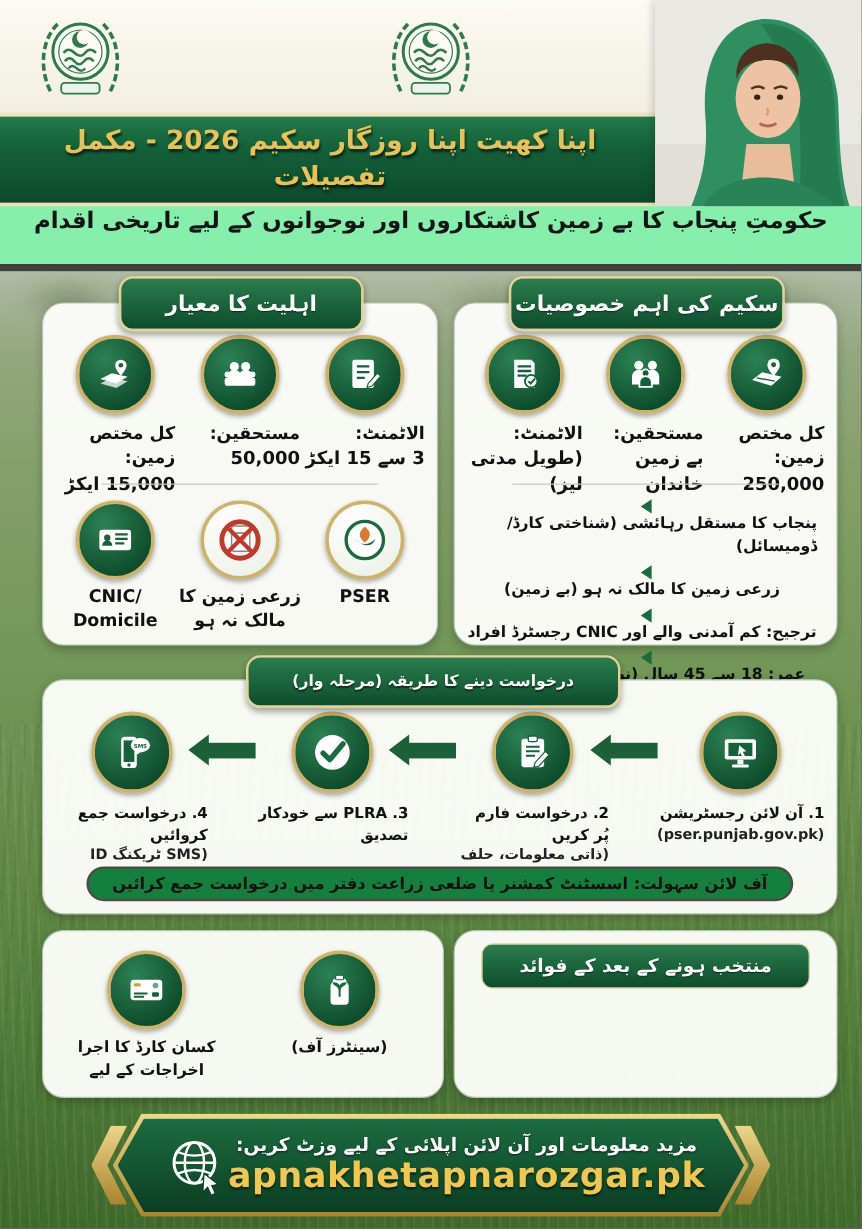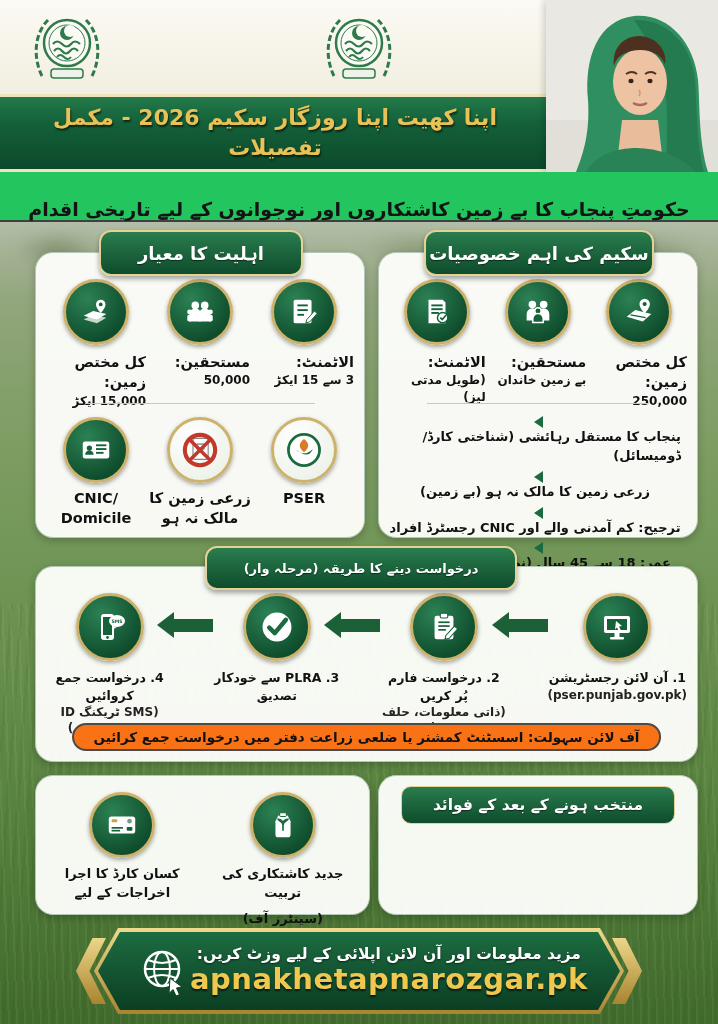--- a/index.html
+++ b/index.html
@@ -25,62 +25,62 @@
   .crest{position:absolute;top:6px;width:82px;height:82px;}
   .crest.c-left{left:26px}.crest.c-center{left:318px}
   .banner{position:absolute;top:94px;left:0;width:718px;height:78px;box-sizing:border-box;
     background:linear-gradient(180deg,#237a4a 0%,#14613a 35%,#0c492b 100%);
     border-top:3px solid #efe3bd;border-bottom:3px solid #efe3bd;}
   .banner-title{position:absolute;left:16px;right:184px;top:50%;transform:translateY(-50%);
     text-align:center;color:#e9c257;font-size:22px;font-weight:bold;direction:rtl;
     text-shadow:1px 2px 2px rgba(0,0,0,.6);line-height:1.35;}
   .photo{position:absolute;top:0;right:0;width:172px;height:172px;
     background:linear-gradient(180deg,#edebe6,#dcd9d2);box-shadow:-3px 0 6px rgba(0,0,0,.15);}
-  .substrip{position:absolute;top:172px;left:0;width:718px;height:48px;background:#22c55e;
-    border-bottom:2px solid #404040;display:flex;align-items:flex-end;justify-content:center;}
+  .substrip{position:absolute;top:172px;left:0;width:718px;height:48px;background:#86efac;
+    border-bottom:6px solid #404040;display:flex;align-items:flex-start;justify-content:center;}
   .substrip-text{font-size:19px;font-weight:bold;color:#141414;direction:rtl;}
   
   .card{position:absolute;background:rgba(253,253,250,.96);border:1px solid #b4c6b6;
     border-radius:18px;box-shadow:0 3px 8px rgba(0,0,0,.22);}
   .pill{position:absolute;background:linear-gradient(180deg,#2a7d4e,#0e4c2c);
     border:2px solid #e2d296;border-radius:12px;color:#fff;display:flex;align-items:center;
     justify-content:center;font-weight:bold;direction:rtl;z-index:5;
     box-shadow:0 3px 5px rgba(0,0,0,.35);text-shadow:0 1px 1px rgba(0,0,0,.5);}
   .stats{position:absolute;top:26px;left:8px;right:8px;display:flex;direction:rtl;}
   .stat{flex:1;text-align:right;padding:0 2px;}
   .icon-circle{width:60px;height:60px;border-radius:50%;margin:0 auto;
     background:radial-gradient(circle at 35% 28%,#2c8154,#0e4c2c 75%);
     border:3px solid #cdb26c;display:flex;align-items:center;justify-content:center;
     box-shadow:0 2px 4px rgba(0,0,0,.35);}
   .icon-circle.light{background:radial-gradient(circle at 35% 28%,#ffffff,#eef3ea 75%);}
   .stat-label{margin-top:7px;font-weight:bold;font-size:14.5px;direction:rtl;color:#111;line-height:1.4;}
-  .stat-value{font-size:12px;font-weight:bold;direction:rtl;color:#111;line-height:1.4;}
+  .stat-value{font-size:15px;font-weight:bold;direction:rtl;color:#111;line-height:1.4;}
   .divider{position:absolute;left:15%;right:15%;top:150px;border-top:1.5px solid #c8c8c0;}
   .bullets{position:absolute;top:158px;left:10px;right:16px;direction:rtl;}
   .bullet-row{display:flex;direction:rtl;align-items:center;margin:5px 0;flex-direction:column;}
   .tri{width:0;height:0;border-top:6px solid transparent;border-bottom:6px solid transparent;
     border-right:9px solid #1b6a40;margin-left:7px;flex:none;}
   .bullet-text{font-size:13px;font-weight:bold;color:#111;line-height:1.45;}
   .docs{position:absolute;top:164px;left:8px;right:8px;display:flex;direction:rtl;}
   .doc{flex:1;text-align:center;}
   .doc-label{margin-top:6px;font-weight:bold;font-size:14.5px;color:#111;direction:rtl;line-height:1.35;}
   
   .steps{position:absolute;top:26px;left:10px;right:10px;display:flex;direction:rtl;
     align-items:flex-start;justify-content:space-between;}
-  .step{width:150px;text-align:center;}
+  .step{width:150px;}
   .step .icon-circle{width:62px;height:62px;}
   .step-label{margin-top:8px;font-size:12.5px;font-weight:bold;direction:rtl;color:#111;line-height:1.4;}
   .step-sub{font-size:12px;font-weight:bold;color:#222;direction:rtl;line-height:1.35;}
   .arrow{position:relative;width:40px;height:13px;background:#1c6038;margin-top:26px;flex:none;}
   .arrow::before{content:"";position:absolute;left:-16px;top:-7px;width:0;height:0;
     border-top:13px solid transparent;border-bottom:13px solid transparent;
     border-right:17px solid #1c6038;}
   .offline{position:absolute;bottom:10px;left:50%;transform:translateX(-50%);
     border:2px solid #4a4a46;border-radius:20px;padding:4px 20px;font-size:13.5px;
-    font-weight:bold;direction:rtl;background:#f97316;white-space:nowrap;color:#111;}
+    font-weight:bold;direction:rtl;background:#15803d;white-space:nowrap;color:#111;}
   
   .support-items{position:absolute;top:16px;left:6px;right:6px;display:flex;direction:rtl;}
   .support-item{flex:1;text-align:center;}
   .support-label{margin-top:7px;font-size:13px;font-weight:bold;direction:rtl;color:#111;line-height:1.45;}
   .benefits-head{margin:10px auto 6px auto;width:272px;height:36px;border-radius:10px;
     background:linear-gradient(180deg,#2a7d4e,#0e4c2c);color:#fff;font-weight:bold;
     font-size:15.5px;display:flex;align-items:center;justify-content:center;direction:rtl;
     border:1.5px solid #e2d296;text-shadow:0 1px 1px rgba(0,0,0,.5);}
   .benefits-bullets{padding:2px 14px 0 8px;direction:rtl;}
   
@@ -384,21 +384,20 @@
   <div class="card" style="left:35px;top:775px;width:333px;height:138px;">
     <div class="support-items">
       <div class="support-item">
         <div class="icon-circle">
           <svg viewBox="0 0 36 36" width="34" height="34">
             <path d="M13,8 h10 l3,6 v14 a3,3 0 0 1 -3,3 h-10 a3,3 0 0 1 -3,-3 v-14 z" fill="#fff"></path>
             <rect x="14.5" y="5" width="7" height="4" rx="1" fill="#fff" stroke="#14613a" stroke-width="1"></rect>
             <path d="M18,24 v-6 m0,0 c0,-4 -4,-4 -5,-6 c4,0 5,2 5,6 m0,0 c0,-4 4,-4 5,-6 c-4,0 -5,2 -5,6" stroke="#1b6a40" stroke-width="1.8" fill="none"></path>
           </svg>
         </div>
-        <div class="support-label">جدید کاشتکاری کی تربیت</div>
         <div class="support-label">(سینٹرز آف)</div>
       </div>
       <div class="support-item">
         <div class="icon-circle">
           <svg viewBox="0 0 36 36" width="34" height="34">
             <rect x="4" y="9" width="28" height="18" rx="3" fill="#fff"></rect>
             <rect x="7" y="12" width="6" height="3" rx="1" fill="#c9a53f"></rect>
             <circle cx="26" cy="14" r="2.5" fill="#14613a" opacity=".6"></circle>
             <rect x="23" y="20" width="6" height="4" rx="1" fill="#14613a"></rect>
             <line x1="7" y1="21" x2="19" y2="21" stroke="#14613a" stroke-width="1.8"></line>

